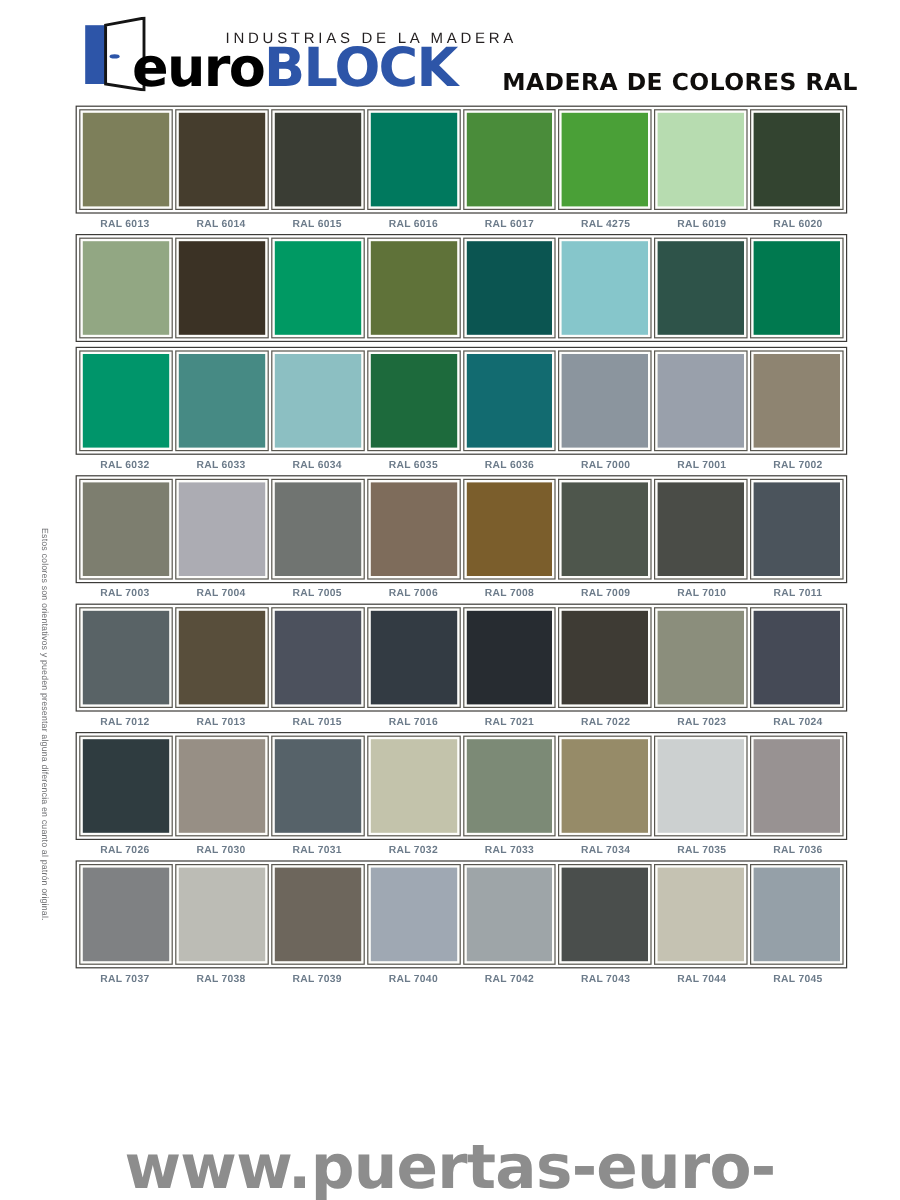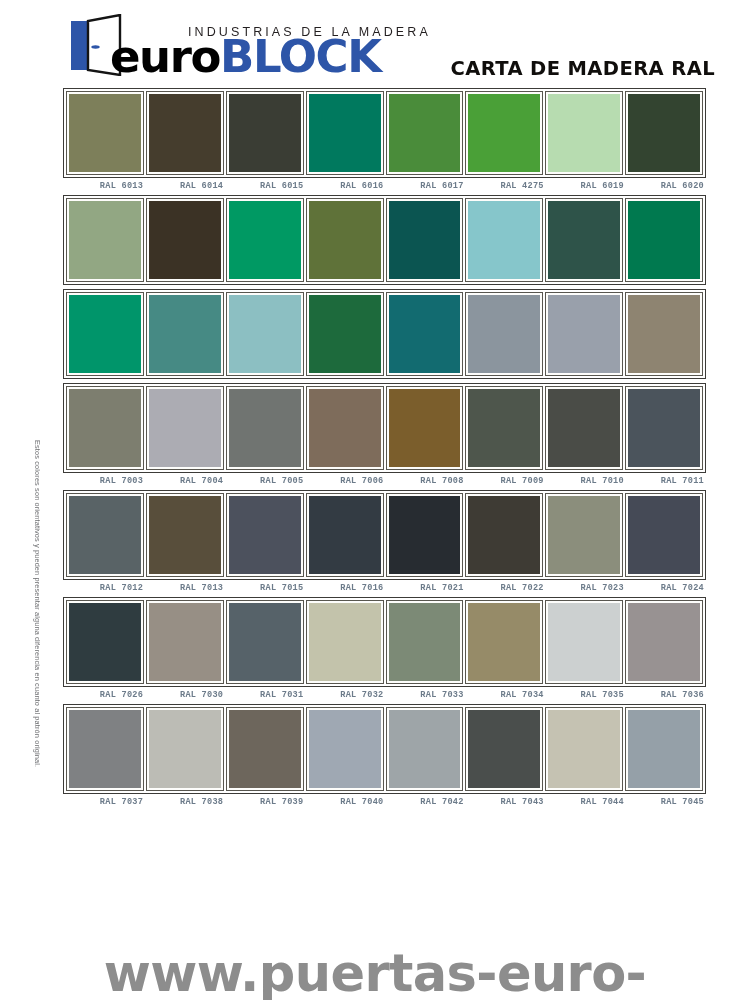--- a/index.html
+++ b/index.html
@@ -120,26 +120,26 @@
     box-sizing: border-box;
   }
   .row-labels {
     display: flex;
     gap: 2px;
     padding: 0 2px;
     margin-top: 3px;
   }
   .swatch-label {
     flex: 1 1 0;
-    text-align: right;
+    text-align: center;
     font-size: 8.6px;
     font-weight: bold;
     letter-spacing: 0.25px;
     color: #6c7b8a;
-    font-family: Liberation Mono, monospace;
+    font-family: Liberation Sans, sans-serif;
   }
 
   
   #footer-url {
     position: absolute;
     left: 0; right: 0;
     top: 944px;
     text-align: center;
     font-size: 51px;
     font-weight: bold;
@@ -156,21 +156,21 @@
   <div id="logo-block">
     <svg id="logo-door" viewBox="0 0 54 62" xmlns="http://www.w3.org/2000/svg">
       <rect x="1" y="7" width="17" height="49" fill="#2d55a8"></rect>
       <path d="M18 56 L18 7 L50 1 L50 61 Z" fill="#ffffff" stroke="#141414" stroke-width="2.4"></path>
       <ellipse cx="25.5" cy="33" rx="4.2" ry="1.7" fill="#2d55a8"></ellipse>
     </svg>
     <div id="logo-tagline">INDUSTRIAS DE LA MADERA</div>
     <div id="logo-wordmark"><span id="logo-euro">euro</span><span id="logo-blk">BLOCK</span></div>
   </div>
 
-  <div id="chart-title">CARTA DE MADERA RAL</div>
+  <div id="chart-title">MADERA DE COLORES RAL</div>
 </div>
 
 <div id="side-note">
     <span id="side-note-inner">Estos colores son orientativos y pueden presentar alguna diferencia en cuanto al patrón original.</span>
   </div>
 
 <div id="grid">
     <div class="swatch-row">
       <div class="row-frame">
         <div class="swatch-cell">
@@ -305,20 +305,30 @@
           <div class="swatch-outer">
             <div class="swatch-chip" title="RAL 7001" style="background: rgb(153, 160, 171);"></div>
           </div>
         </div>
         <div class="swatch-cell">
           <div class="swatch-outer">
             <div class="swatch-chip" title="RAL 7002" style="background: rgb(142, 132, 113);"></div>
           </div>
         </div>
       </div>
+      <div class="row-labels">
+        <div class="swatch-label">RAL 6032</div>
+        <div class="swatch-label">RAL 6033</div>
+        <div class="swatch-label">RAL 6034</div>
+        <div class="swatch-label">RAL 6035</div>
+        <div class="swatch-label">RAL 6036</div>
+        <div class="swatch-label">RAL 7000</div>
+        <div class="swatch-label">RAL 7001</div>
+        <div class="swatch-label">RAL 7002</div>
+      </div>
     </div>
     <div class="swatch-row">
       <div class="row-frame">
         <div class="swatch-cell">
           <div class="swatch-outer">
             <div class="swatch-chip" title="RAL 7003" style="background: rgb(125, 126, 111);"></div>
           </div>
         </div>
         <div class="swatch-cell">
           <div class="swatch-outer">

